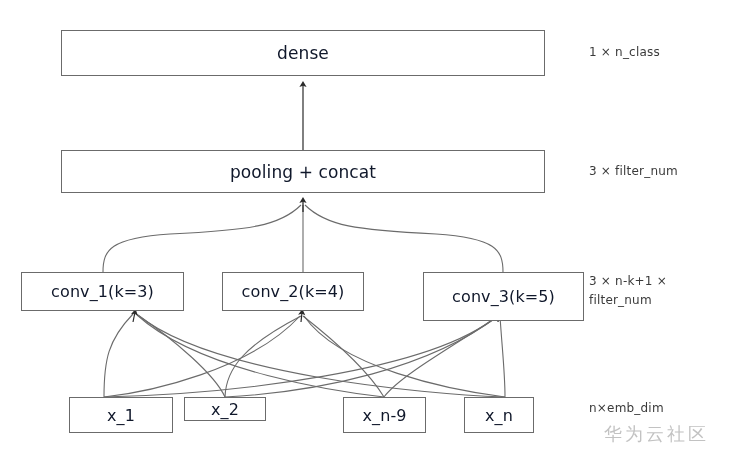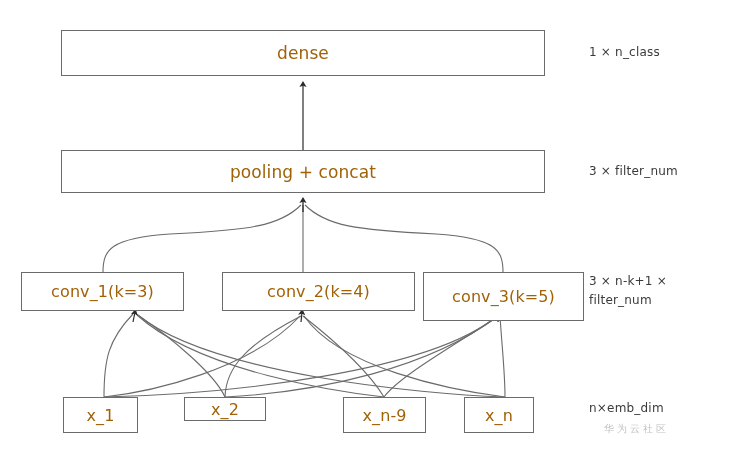--- a/index.html
+++ b/index.html
@@ -28,34 +28,34 @@
     pointer-events: none;
   }
   .node-box {
     position: absolute;
     box-sizing: border-box;
     border: 1px solid #6b6b6b;
     background: #ffffff;
     display: flex;
     align-items: center;
     justify-content: center;
-    color: #a16207;
+    color: #0f172a;
     letter-spacing: 0.1px;
     white-space: nowrap;
   }
   .node-box.wide { font-size: 17px; }
   .node-box.conv { font-size: 16px; }
   .node-box.token { font-size: 16px; }
 
   #box-dense    { left: 61px;  top: 30px;  width: 484px; height: 46px; }
   #box-pooling  { left: 61px;  top: 150px; width: 484px; height: 43px; }
   #box-conv1    { left: 21px;  top: 272px; width: 163px; height: 39px; }
-  #box-conv2    { left: 222px; top: 272px; width: 193px; height: 39px; }
+  #box-conv2    { left: 222px; top: 272px; width: 142px; height: 39px; }
   #box-conv3    { left: 423px; top: 272px; width: 161px; height: 49px; }
-  #box-x1       { left: 63px;  top: 397px; width: 75px;  height: 36px; }
+  #box-x1       { left: 69px;  top: 397px; width: 104px;  height: 36px; }
   #box-x2       { left: 184px; top: 397px; width: 82px;  height: 24px; }
   #box-xn1      { left: 343px; top: 397px; width: 83px;  height: 36px; }
   #box-xn       { left: 464px; top: 397px; width: 70px;  height: 36px; }
 
   .side-label {
     position: absolute;
     color: #3a3a3a;
     font-size: 12px;
     line-height: 19px;
     white-space: pre-line;
@@ -64,21 +64,21 @@
   #label-dense   { left: 589px; top: 43px; }
   #label-pooling { left: 589px; top: 162px; }
   #label-conv    { left: 589px; top: 272px; }
   #label-input   { left: 589px; top: 399px; }
 
   #watermark {
     position: absolute;
     left: 604px;
     top: 422px;
     color: #c2c2c2;
-    font-size: 10px;
+    font-size: 18px;
     letter-spacing: 3px;
     white-space: nowrap;
   }
 </style>
 </head>
 <body>
 
 <div id="diagram-root">
 
   <svg id="edges-svg" viewBox="0 0 733 457" xmlns="http://www.w3.org/2000/svg">

